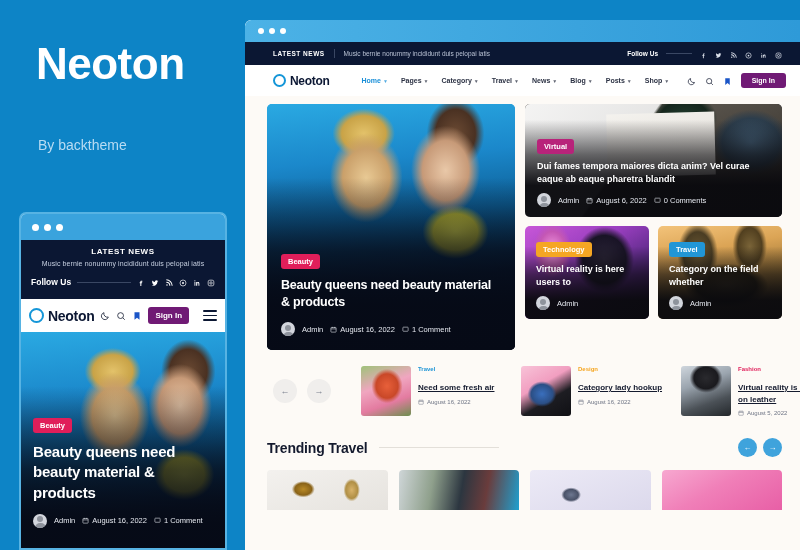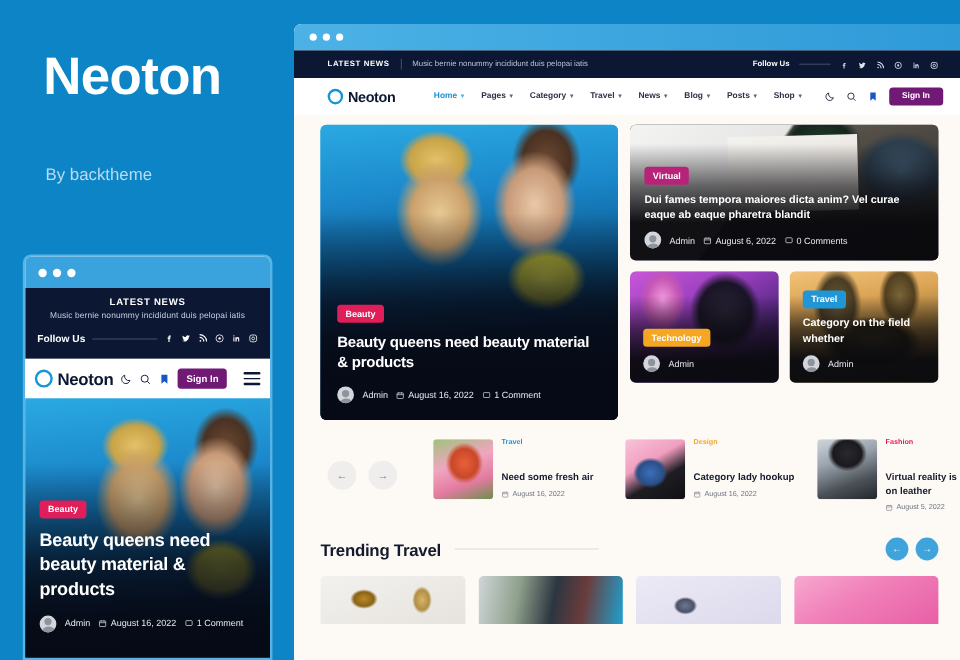--- a/index.html
+++ b/index.html
@@ -225,21 +225,21 @@
     display: flex; align-items: center; justify-content: center; color: #7d8290; font-size: 9px;
   }
   .mini-list { display: flex; gap: 14px; flex: 1; margin-left: 18px; }
   .mini-card { display: flex; gap: 7px; width: 146px; }
   .mini-thumb { width: 50px; height: 50px; border-radius: 3px; flex-shrink: 0; }
   .mini-thumb.t1 { background: radial-gradient(ellipse 20px 22px at 52% 40%, #e8603a 0%, #c94828 55%, rgba(0,0,0,0) 78%), linear-gradient(160deg,#9fc27a 0%,#f0a6c0 40%,#e37ba0 70%,#6c8f4e 100%); }
   .mini-thumb.t2 { background: radial-gradient(ellipse 18px 16px at 42% 56%, #3a6fbd 0%, #2b4f86 60%, rgba(0,0,0,0) 80%), linear-gradient(150deg,#f8c3d8 0%,#f19ec0 38%,#1d1d22 64%,#101014 100%); }
   .mini-thumb.t3 { background: radial-gradient(ellipse 20px 18px at 50% 24%, #2a2a2e 0%, #1a1a1e 60%, rgba(0,0,0,0) 82%), linear-gradient(160deg,#cfd6dd 0%,#9aa4ae 35%,#4b5157 70%,#23272b 100%); }
   .mini-body { min-width: 0; }
   .mini-cat { font-size: 6px; font-weight: 700; }
-  .mini-title { font-size: 8px; font-weight: 700; color: #141a2e; line-height: 1.45; margin-top: 20px; }
+  .mini-title { font-size: 8px; font-weight: 700; color: #141a2e; line-height: 1.45; margin-top: 10px; text-decoration: underline; }
   .mini-date { display: flex; align-items: center; gap: 3px; font-size: 6px; color: #6f7585; margin-top: 5px; }
   .mini-date svg { width: 6px; height: 6px; stroke: #6f7585; fill: none; stroke-width: 2; }
 
   
   #dk-trending { margin-top: 22px; display: flex; align-items: center; gap: 12px; }
   #dk-trending .tt { font-size: 14px; font-weight: 700; color: #141a2e; letter-spacing: -0.2px; white-space: nowrap; }
   #dk-trending .rule { flex: 1; height: 1px; background: #e3dfd9; max-width: 120px; }
   #dk-trending .spacer { flex: 1; }
   #dk-trending .t-arrows { display: flex; gap: 6px; }
   .t-btn {
@@ -504,20 +504,21 @@
               </span>
             </div>
           </div>
         </div>
 
         <div id="dk-duo">
           <div class="duo-card vr">
             <div class="scrim"></div>
             <div class="content">
               <span class="cat-pill" style="background:#f5a623">Technology</span>
+              <div class="title">Virtual reality is here users to</div>
               <div class="meta-row" style="margin-top:7px">
                 <span class="av"></span>
                 <span class="meta-item">Admin</span>
               </div>
             </div>
           </div>
           <div class="duo-card run">
             <div class="scrim"></div>
             <div class="content">
               <span class="cat-pill" style="background:#2196d6">Travel</span>

